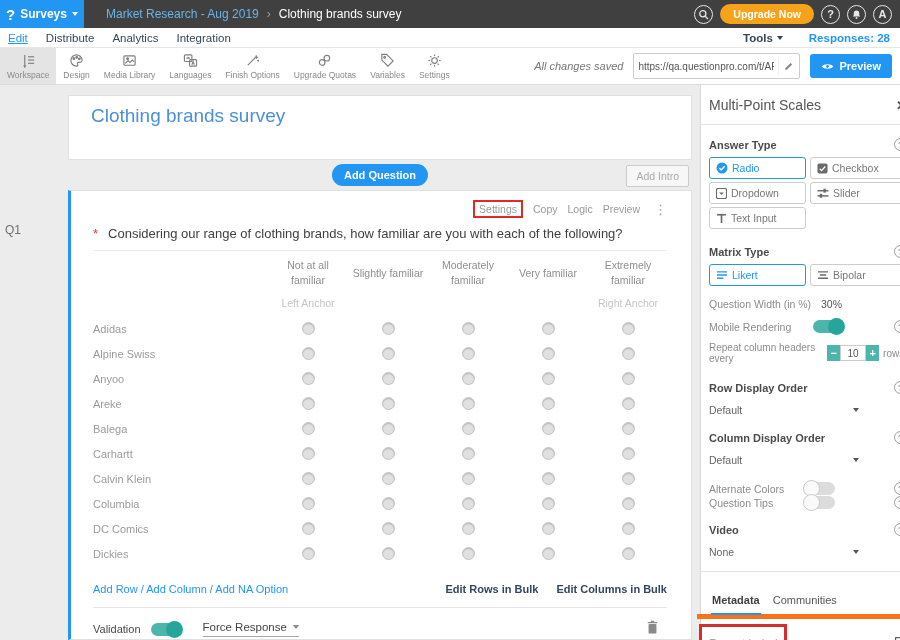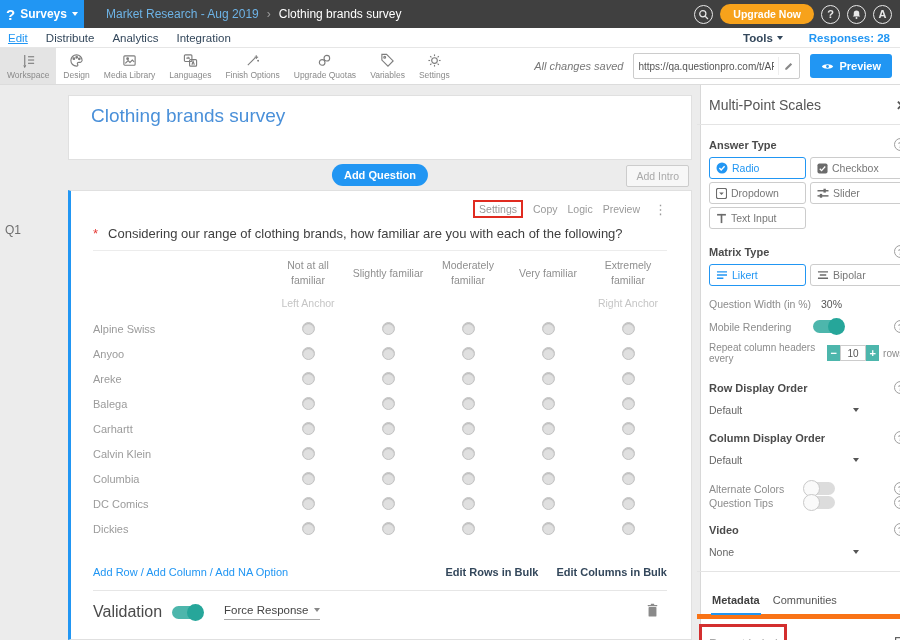--- a/index.html
+++ b/index.html
@@ -59,28 +59,28 @@
   .qdivider{height:1px;background:#ececec;margin-top:9px}
   .mgrid{display:grid;grid-template-columns:175px repeat(5,80px);align-items:center}
   .anchors{margin-top:8px;height:14px}
   .anchor{font-size:10.5px;color:#c5c5c5;text-align:center}
   .colheads{margin-top:7px}
   .colhead{font-size:10.5px;color:#8f8f8f;text-align:center;line-height:1.45;max-width:74px;margin:0 auto}
   .mrow{height:25px}
   .rowlabel{font-size:11px;color:#9b9b9b}
   .rcell{display:flex;justify-content:center}
   .mradio{width:11px;height:11px;border-radius:50%;background:#e0e0e0;border:1px solid #c2c2c2;box-shadow:inset 0 1px 1px rgba(0,0,0,.18);cursor:pointer}
-  .linksrow{display:flex;justify-content:space-between;align-items:center;margin-top:25px;font-size:11px}
+  .linksrow{display:flex;justify-content:space-between;align-items:center;margin-top:17px;font-size:11px}
   .addlinks{color:#2196f3}
   .addlinks a{cursor:pointer}
   .bulklinks{display:flex;gap:18px;color:#33475b;font-weight:600}
   .bulklinks span{cursor:pointer}
   .vdivider{height:1px;background:#e6e6e6;margin-top:12px}
   .valrow{display:flex;align-items:center;margin-top:12px}
-  .vallabel{font-size:16px;color:#4a4a4a}
+  .vallabel{font-size:11px;color:#4a4a4a}
   .toggle{width:30px;height:13px;border-radius:7px;background:#4db6ac;position:relative;margin:0 10px;cursor:pointer;flex:none}
   .toggle::after{content:"";position:absolute;width:17px;height:17px;border-radius:50%;background:#26a69a;right:-2px;top:-2px}
   .toggle.off{background:#dcdcdc}
   .toggle.off::after{left:-2px;right:auto;background:#fafafa;border:1px solid #c9c9c9;box-sizing:border-box}
   .forcer{display:flex;align-items:center;gap:6px;margin-left:12px;font-size:11.5px;color:#444;border-bottom:1px solid #aaa;padding-bottom:3px;cursor:pointer}
   .trash{margin-left:auto;margin-right:8px;color:#8a8a8a;cursor:pointer}
   
   .panel{position:absolute;left:700px;top:85px;width:215px;height:555px;background:#fff;border-left:1px solid #d8d8d8;box-sizing:border-box;padding:0 8px}
   .ptitle-row{display:flex;align-items:center;margin-top:12px}
   .ptitle{font-size:14px;color:#555}
@@ -297,20 +297,38 @@
         <span></span>
         <span class="anchor">Left Anchor</span>
         <span></span>
           <span></span>
           <span></span>
         <span class="anchor">Right Anchor</span>
       </div>
 
       <div style="margin-top:6px">
         <div class="mgrid mrow">
+            <span class="rowlabel">Adidas</span>
+            <span class="rcell">
+              <span class="mradio"></span>
+            </span>
+            <span class="rcell">
+              <span class="mradio"></span>
+            </span>
+            <span class="rcell">
+              <span class="mradio"></span>
+            </span>
+            <span class="rcell">
+              <span class="mradio"></span>
+            </span>
+            <span class="rcell">
+              <span class="mradio"></span>
+            </span>
+          </div>
+        <div class="mgrid mrow">
             <span class="rowlabel">Alpine Swiss</span>
             <span class="rcell">
               <span class="mradio"></span>
             </span>
             <span class="rcell">
               <span class="mradio"></span>
             </span>
             <span class="rcell">
               <span class="mradio"></span>
             </span>

